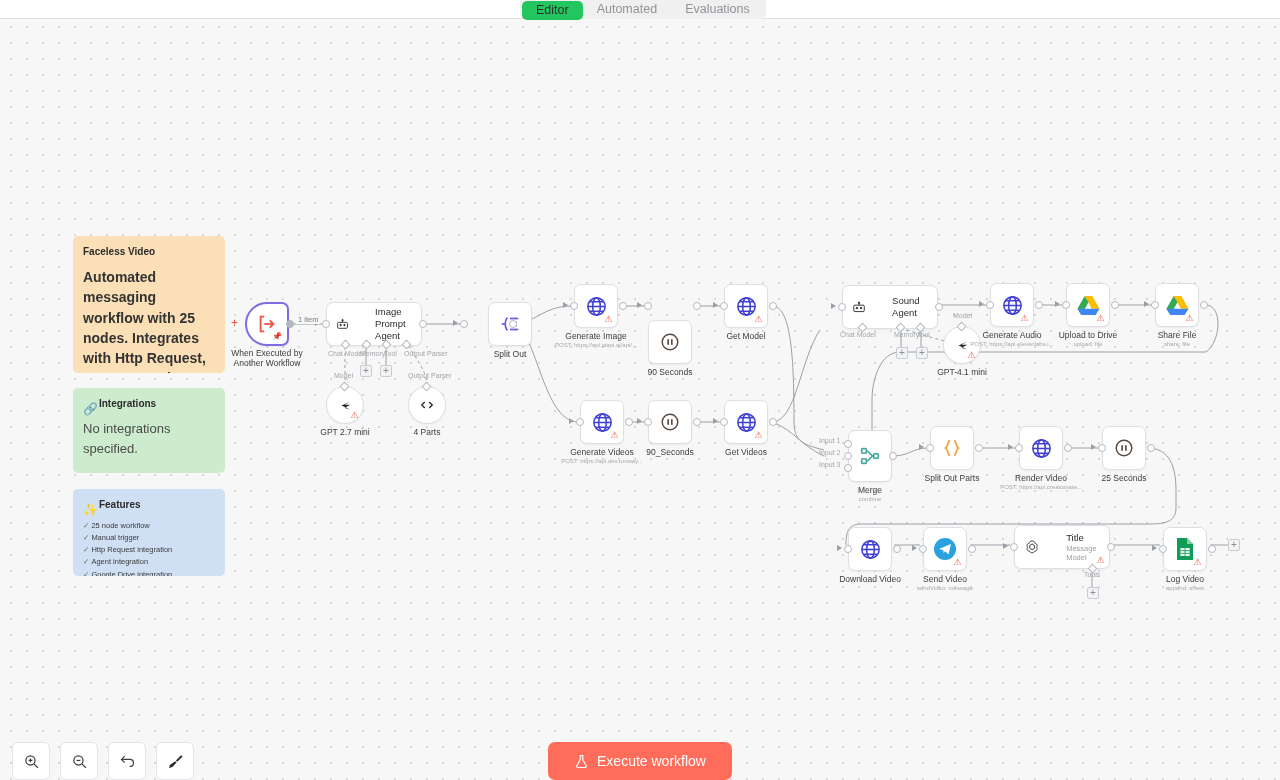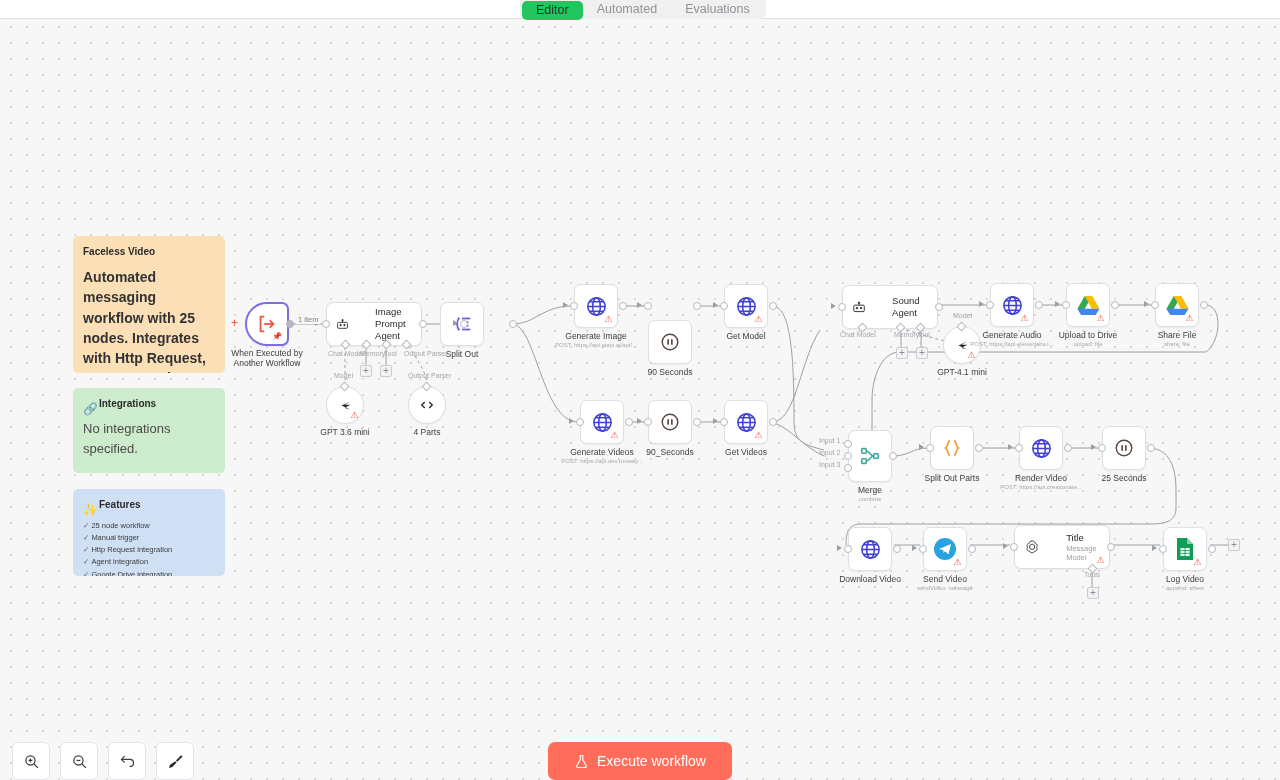--- a/index.html
+++ b/index.html
@@ -318,34 +318,34 @@
   <div class="plusbox" style="left:360px; top:365px;">+</div>
   <div class="plusbox" style="left:380px; top:365px;">+</div>
   <div class="conn-label" style="left:334px; top:372px;">Model</div>
   <div class="conn-label" style="left:408px; top:372px;">Output Parser</div>
 
   <div class="node circle" style="left:326px; top:386px;">
     <svg class="ico" width="19" height="19" viewBox="0 0 24 24" fill="#2b2b2b">
       <path d="M18 7 L11 11 L18 11 L11 15 L18 17 L7 12 Z"></path>
     </svg>
     <span class="warn">⚠</span>
-    <div class="node-label">GPT 3.6 mini</div>
+    <div class="node-label">GPT 2.7 mini</div>
   </div>
   <div class="diamond" style="left:341px; top:383px;"></div>
 
   <div class="node circle" style="left:408px; top:386px;">
     <svg class="ico" width="18" height="18" viewBox="0 0 24 24" fill="none" stroke="#2b2b2b" stroke-width="1.8">
       <path d="M9 8 L5 12 L9 16"></path>
         <path d="M15 8 L19 12 L15 16"></path>
     </svg>
     <div class="node-label">4 Parts</div>
   </div>
   <div class="diamond" style="left:423px; top:383px;"></div>
 
-  <div class="node sq" style="left:440px; top:302px;">
+  <div class="node sq" style="left:488px; top:302px;">
     <svg class="ico" width="22" height="22" viewBox="0 0 24 24" fill="none" stroke="#6b5ce7" stroke-width="1.9">
       <path d="M3 12 H7"></path>
         <path d="M9 5 C6 9 6 15 9 19"></path>
         <path d="M12 6 H21"></path>
         <path d="M12 10 H19"></path>
         <path d="M12 14 H19"></path>
         <path d="M12 18 H21"></path>
     </svg>
     <div class="node-label">Split Out</div>
   </div>

